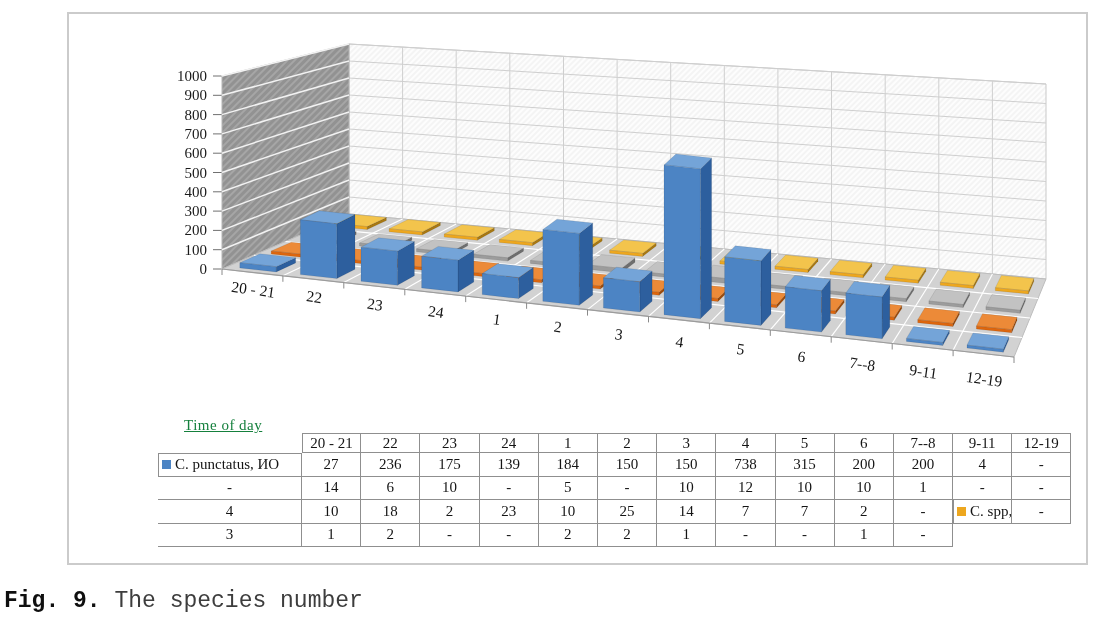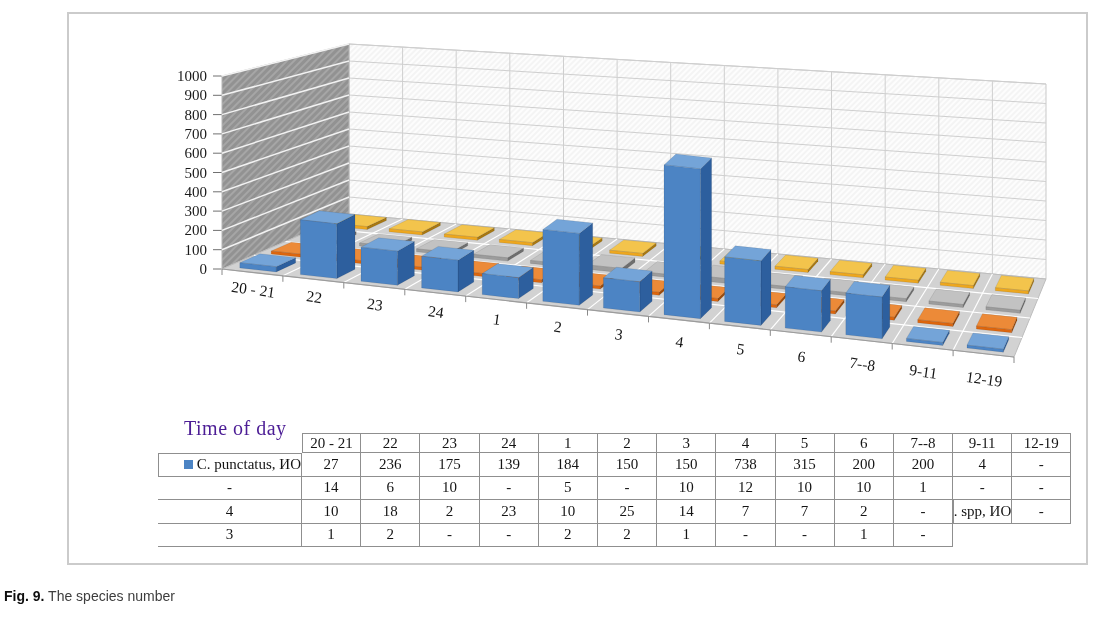--- a/index.html
+++ b/index.html
@@ -6,43 +6,44 @@
   .page {
     position:relative; width:1109px; height:621px; background:#ffffff;
     font-family:"Liberation Serif", serif; overflow:hidden;
   }
   .frame {
     position:absolute; left:67px; top:12px; width:1017px; height:549px;
     border:2px solid #cbcbcb; background:#ffffff;
   }
   #chart-svg { position:absolute; left:67px; top:12px; }
   .timeofday {
-    position:absolute; left:184px; top:417px; font-size:20px; color:#4c1d95;
+    position:absolute; left:184px; top:417px; font-size:15px; color:#15803d;
     letter-spacing:0.5px;
+    text-decoration:underline;
   }
   #species-table {
     position:absolute; left:158px; top:433px;
     display:grid;
     grid-template-columns:144px repeat(13, 59.2px);
     grid-template-rows:20px repeat(4, 23.5px);
   }
   .tcell {
     display:flex; align-items:center; justify-content:center;
     font-size:15px; color:#141414; background:#ffffff; line-height:1;
     border-right:1px solid #8f8f8f; border-bottom:1px solid #8f8f8f;
     overflow:hidden; white-space:nowrap;
   }
   .tcell.bt { border-top:1px solid #8f8f8f; }
   .tcell.bl { border-left:1px solid #8f8f8f; }
   .tcell.corner { border:none; background:transparent; }
-  .tcell.lab { justify-content:flex-end; padding-left:3px; }
+  .tcell.lab { justify-content:flex-start; padding-left:3px; }
   .swatch { width:9px; height:9px; display:inline-block; margin-right:4px; flex:0 0 auto; }
   .caption {
     position:absolute; left:4px; top:588px;
-    font-family:Liberation Sans, sans-serif; font-size:14px; color:#3d3d3d;
+    font-family:Liberation Mono, monospace; font-size:23px; color:#3d3d3d;
   }
   .caption .capb { font-weight:700; color:#0f0f0f; }
 </style>
 </head>
 <body>
 
 <div class="page">
   <div class="frame"></div>
 
   <svg id="chart-svg" width="1021" height="400" viewBox="67 12 1021 400" xmlns="http://www.w3.org/2000/svg">

